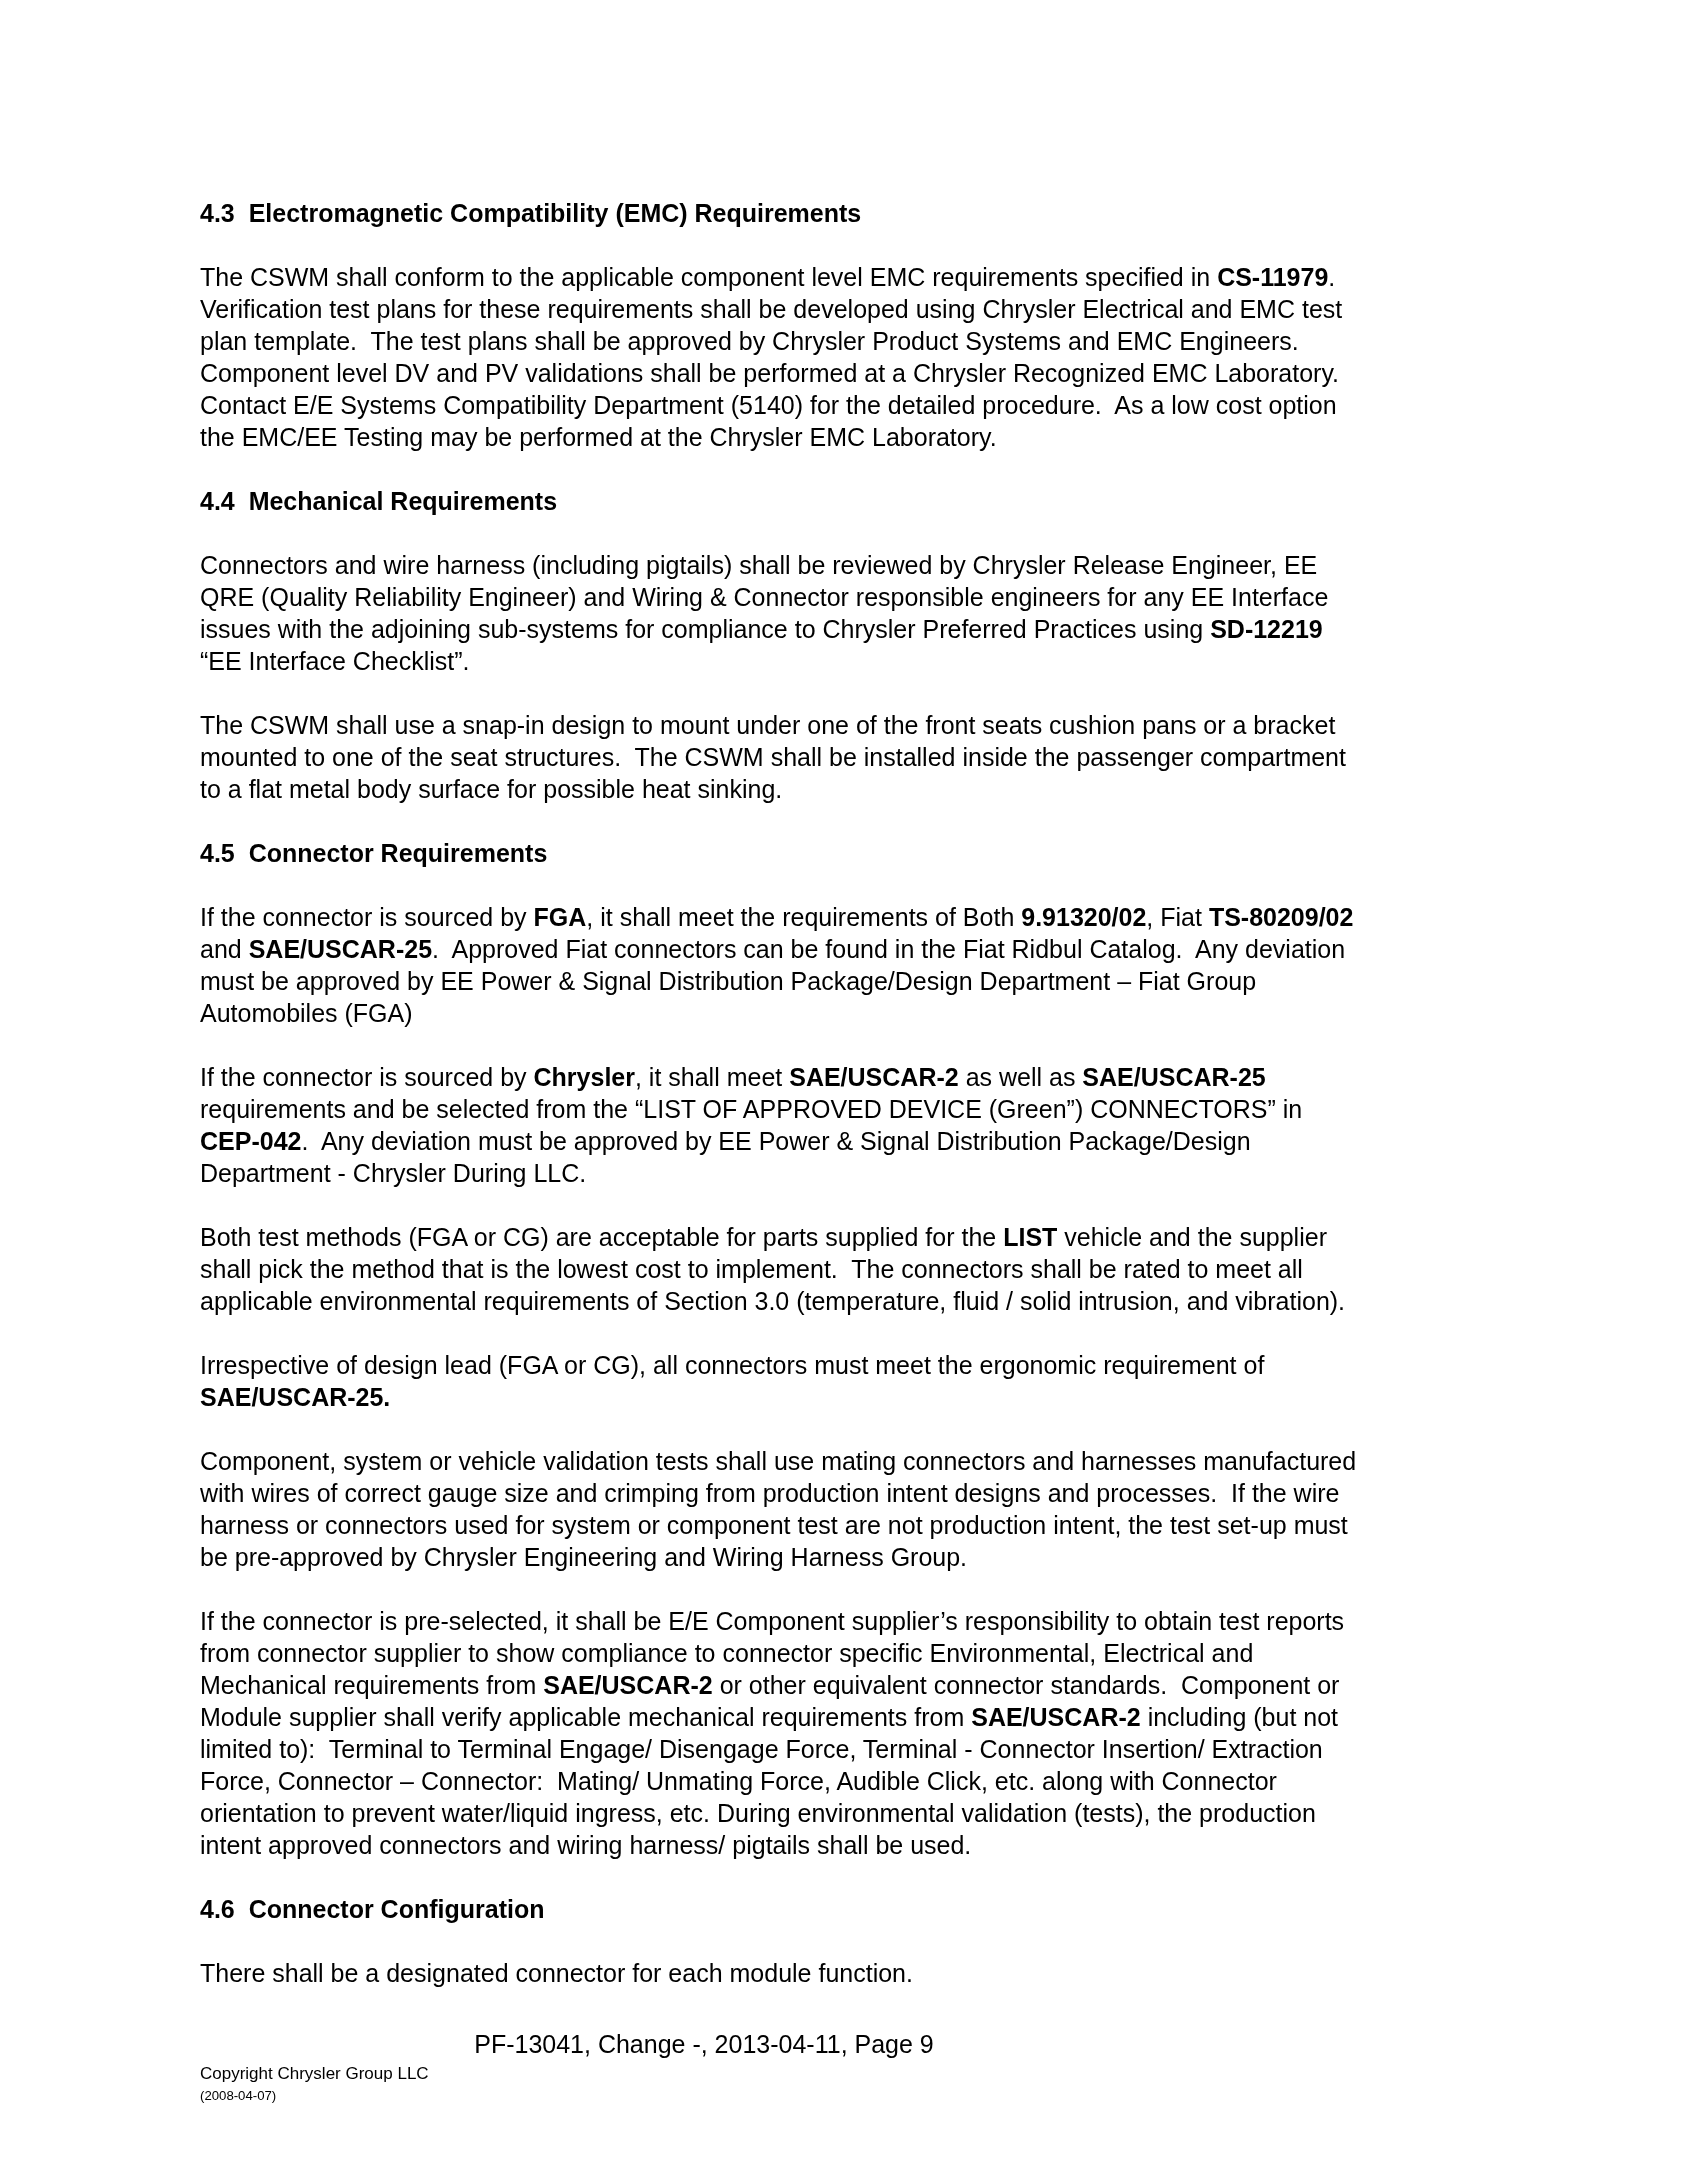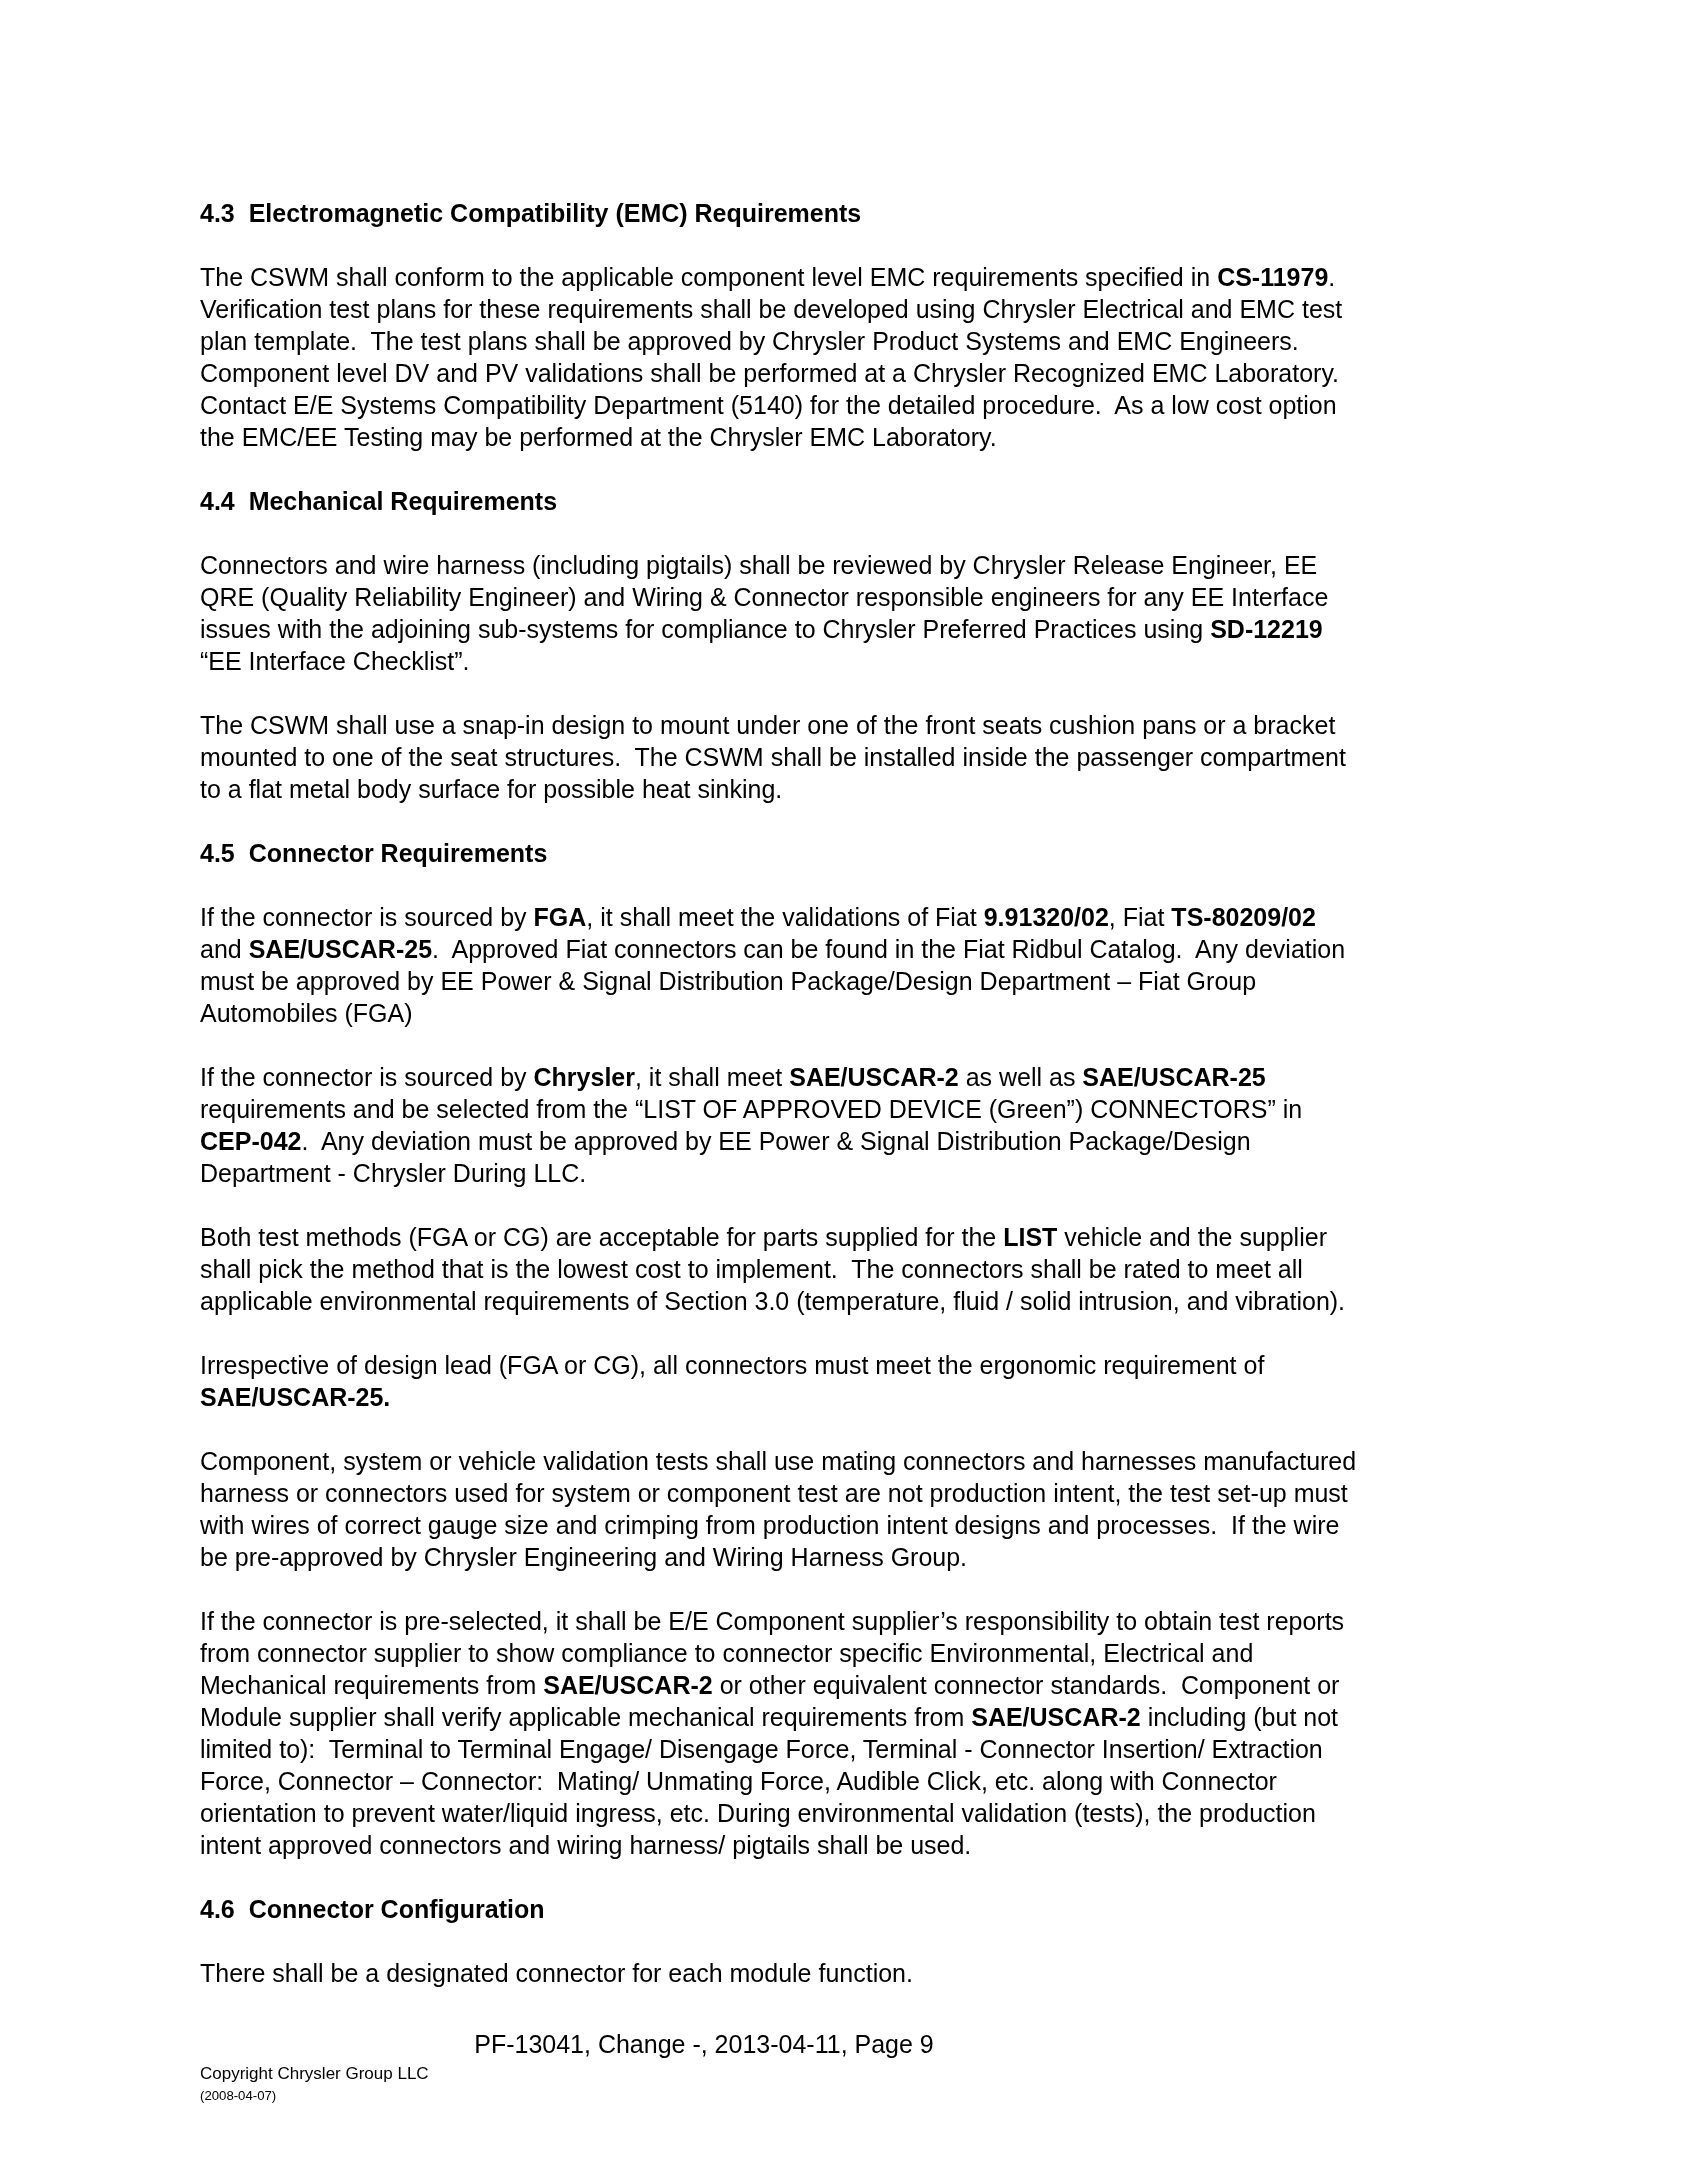--- a/index.html
+++ b/index.html
@@ -85,21 +85,21 @@
         <div class="line"><span>issues with the adjoining sub-systems for compliance to Chrysler Preferred Practices using </span><span class="b">SD-12219</span></div>
         <div class="line"><span>“EE Interface Checklist”.</span></div>
       </div>
       <div class="para">
         <div class="line"><span>The CSWM shall use a snap-in design to mount under one of the front seats cushion pans or a bracket</span></div>
         <div class="line"><span>mounted to one of the seat structures.  The CSWM shall be installed inside the passenger compartment</span></div>
         <div class="line"><span>to a flat metal body surface for possible heat sinking.</span></div>
       </div>
       <h2 class="section-heading">4.5  Connector Requirements</h2>
       <div class="para">
-        <div class="line"><span>If the connector is sourced by </span><span class="b">FGA</span><span>, it shall meet the validations of Fiat </span><span class="b">9.91320/02</span><span>, Fiat </span><span class="b">TS-80209/02</span></div>
+        <div class="line"><span>If the connector is sourced by </span><span class="b">FGA</span><span>, it shall meet the requirements of Both </span><span class="b">9.91320/02</span><span>, Fiat </span><span class="b">TS-80209/02</span></div>
         <div class="line"><span>and </span><span class="b">SAE/USCAR-25</span><span>.  Approved Fiat connectors can be found in the Fiat Ridbul Catalog.  Any deviation</span></div>
         <div class="line"><span>must be approved by EE Power &amp; Signal Distribution Package/Design Department – Fiat Group</span></div>
         <div class="line"><span>Automobiles (FGA)</span></div>
       </div>
       <div class="para">
         <div class="line"><span>If the connector is sourced by </span><span class="b">Chrysler</span><span>, it shall meet </span><span class="b">SAE/USCAR-2</span><span> as well as </span><span class="b">SAE/USCAR-25</span></div>
         <div class="line"><span>requirements and be selected from the “LIST OF APPROVED DEVICE (Green”) CONNECTORS” in</span></div>
         <div class="line"><span class="b">CEP-042</span><span>.  Any deviation must be approved by EE Power &amp; Signal Distribution Package/Design</span></div>
         <div class="line"><span>Department - Chrysler During LLC.</span></div>
       </div>
@@ -107,22 +107,22 @@
         <div class="line"><span>Both test methods (FGA or CG) are acceptable for parts supplied for the </span><span class="b">LIST</span><span> vehicle and the supplier</span></div>
         <div class="line"><span>shall pick the method that is the lowest cost to implement.  The connectors shall be rated to meet all</span></div>
         <div class="line"><span>applicable environmental requirements of Section 3.0 (temperature, fluid / solid intrusion, and vibration).</span></div>
       </div>
       <div class="para">
         <div class="line"><span>Irrespective of design lead (FGA or CG), all connectors must meet the ergonomic requirement of</span></div>
         <div class="line"><span class="b">SAE/USCAR-25.</span></div>
       </div>
       <div class="para">
         <div class="line"><span>Component, system or vehicle validation tests shall use mating connectors and harnesses manufactured</span></div>
+        <div class="line"><span>with wires of correct gauge size and crimping from production intent designs and processes.  If the wire</span></div>
         <div class="line"><span>harness or connectors used for system or component test are not production intent, the test set-up must</span></div>
-        <div class="line"><span>with wires of correct gauge size and crimping from production intent designs and processes.  If the wire</span></div>
         <div class="line"><span>be pre-approved by Chrysler Engineering and Wiring Harness Group.</span></div>
       </div>
       <div class="para">
         <div class="line"><span>If the connector is pre-selected, it shall be E/E Component supplier’s responsibility to obtain test reports</span></div>
         <div class="line"><span>from connector supplier to show compliance to connector specific Environmental, Electrical and</span></div>
         <div class="line"><span>Mechanical requirements from </span><span class="b">SAE/USCAR-2</span><span> or other equivalent connector standards.  Component or</span></div>
         <div class="line"><span>Module supplier shall verify applicable mechanical requirements from </span><span class="b">SAE/USCAR-2</span><span> including (but not</span></div>
         <div class="line"><span>limited to):  Terminal to Terminal Engage/ Disengage Force, Terminal - Connector Insertion/ Extraction</span></div>
         <div class="line"><span>Force, Connector – Connector:  Mating/ Unmating Force, Audible Click, etc. along with Connector</span></div>
         <div class="line"><span>orientation to prevent water/liquid ingress, etc. During environmental validation (tests), the production</span></div>

